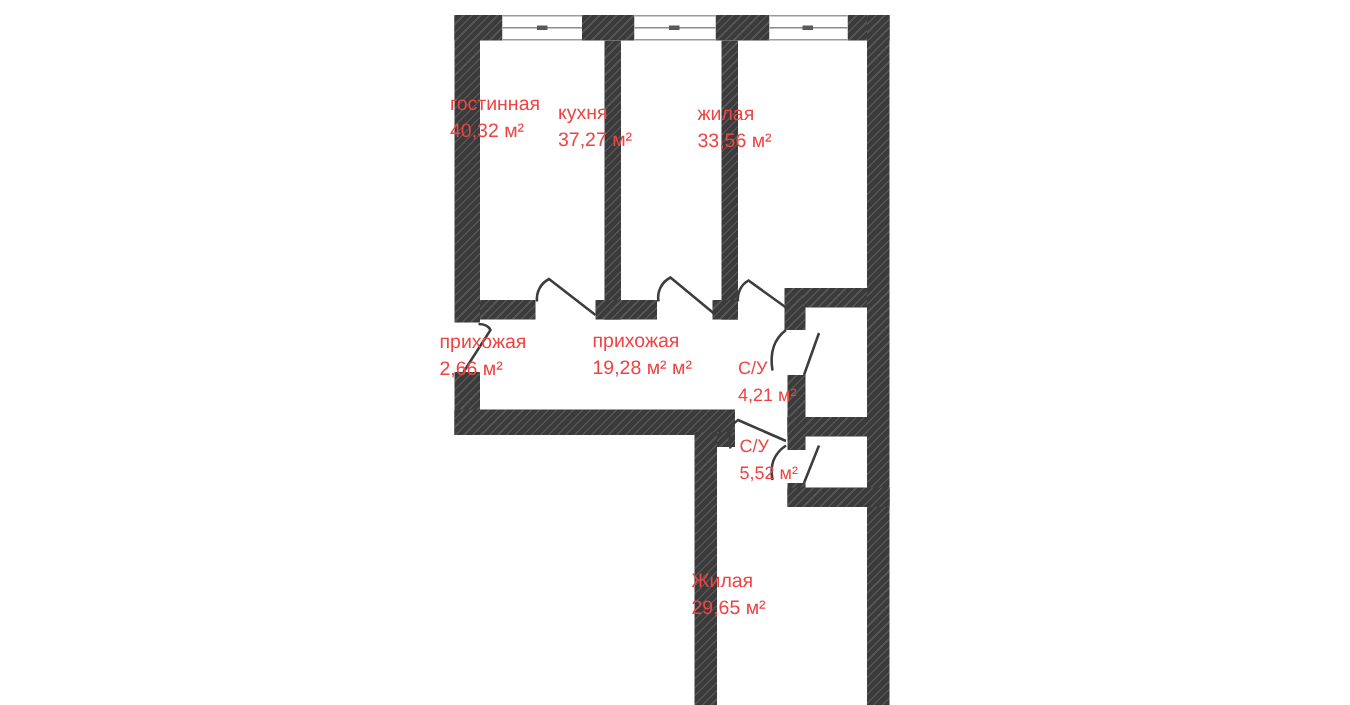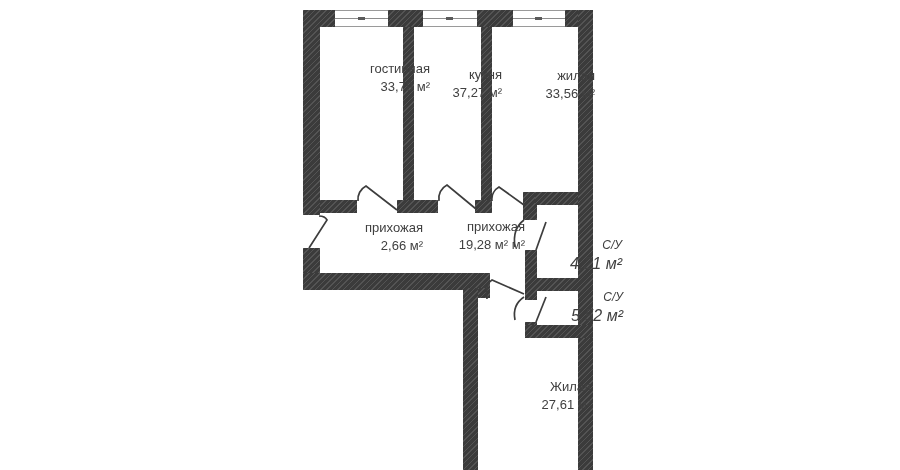--- a/index.html
+++ b/index.html
@@ -23,27 +23,27 @@
     position:absolute; left:0; right:0; top:50%; height:1px;
     margin-top:-1px; background:#8c8c8c;
   }
   .window .tick {
     position:absolute; left:50%; top:50%; width:7px; height:3px;
     margin-left:-4px; margin-top:-2px; background:#5a5a5a;
   }
   .doors { position:absolute; left:0; top:0; pointer-events:none; }
   .doors path { stroke:#3d3d3d; stroke-width:1.7; fill:none; }
   .room-label {
-    position:absolute; width:130px; text-align:right;
-    color:#404040; font-size:13px; line-height:13px;
+    position:absolute; width:130px; text-align:left;
+    color:#ef4444; font-size:13px; line-height:13px;
   }
   .room-label .rname { white-space:nowrap; }
   .room-label .rarea { margin-top:5px; white-space:nowrap; font-size:13px; }
-  .room-label.small { font-size:12px;font-style:italic; }
-  .room-label.small .rarea { font-size:16px; }
+  .room-label.small { font-size:12px; }
+  .room-label.small .rarea { font-size:12px; }
 </style>
 </head>
 <body>
 
 <div class="canvas">
 
   <div class="wall" style="left:303px;top:10px;width:32px;height:17px"></div>
   <div class="wall" style="left:388px;top:10px;width:35px;height:17px"></div>
   <div class="wall" style="left:477px;top:10px;width:36px;height:17px"></div>
   <div class="wall" style="left:565px;top:10px;width:28px;height:17px"></div>
@@ -90,21 +90,21 @@
     <path d="M 319,216 Q 325,216 327,220 L 309,248"></path>
     <path d="M 524,220 Q 512,229 515,247"></path>
     <path d="M 546,222 L 536,250"></path>
     <path d="M 524,297 Q 512,305 515,320"></path>
     <path d="M 546,297 L 536,322"></path>
     <path d="M 487,299 Q 485,284 492,280 L 524,294"></path>
   </svg>
 
   <div class="room-label" style="left:300px;top:62px">
     <div class="rname">гостинная</div>
-    <div class="rarea">33,79 м²</div>
+    <div class="rarea">40,32 м²</div>
   </div>
 
   <div class="room-label" style="left:372px;top:68px">
     <div class="rname">кухня</div>
     <div class="rarea">37,27 м²</div>
   </div>
 
   <div class="room-label" style="left:465px;top:69px">
     <div class="rname">жилая</div>
     <div class="rarea">33,56 м²</div>
@@ -125,16 +125,16 @@
     <div class="rarea">4,21 м²</div>
   </div>
 
   <div class="room-label small" style="left:493px;top:291px">
     <div class="rname">С/У</div>
     <div class="rarea">5,52 м²</div>
   </div>
 
   <div class="room-label" style="left:461px;top:380px">
     <div class="rname">Жилая</div>
-    <div class="rarea">27,61 м²</div>
+    <div class="rarea">29,65 м²</div>
   </div>
 
 </div>
 
 </body></html>

